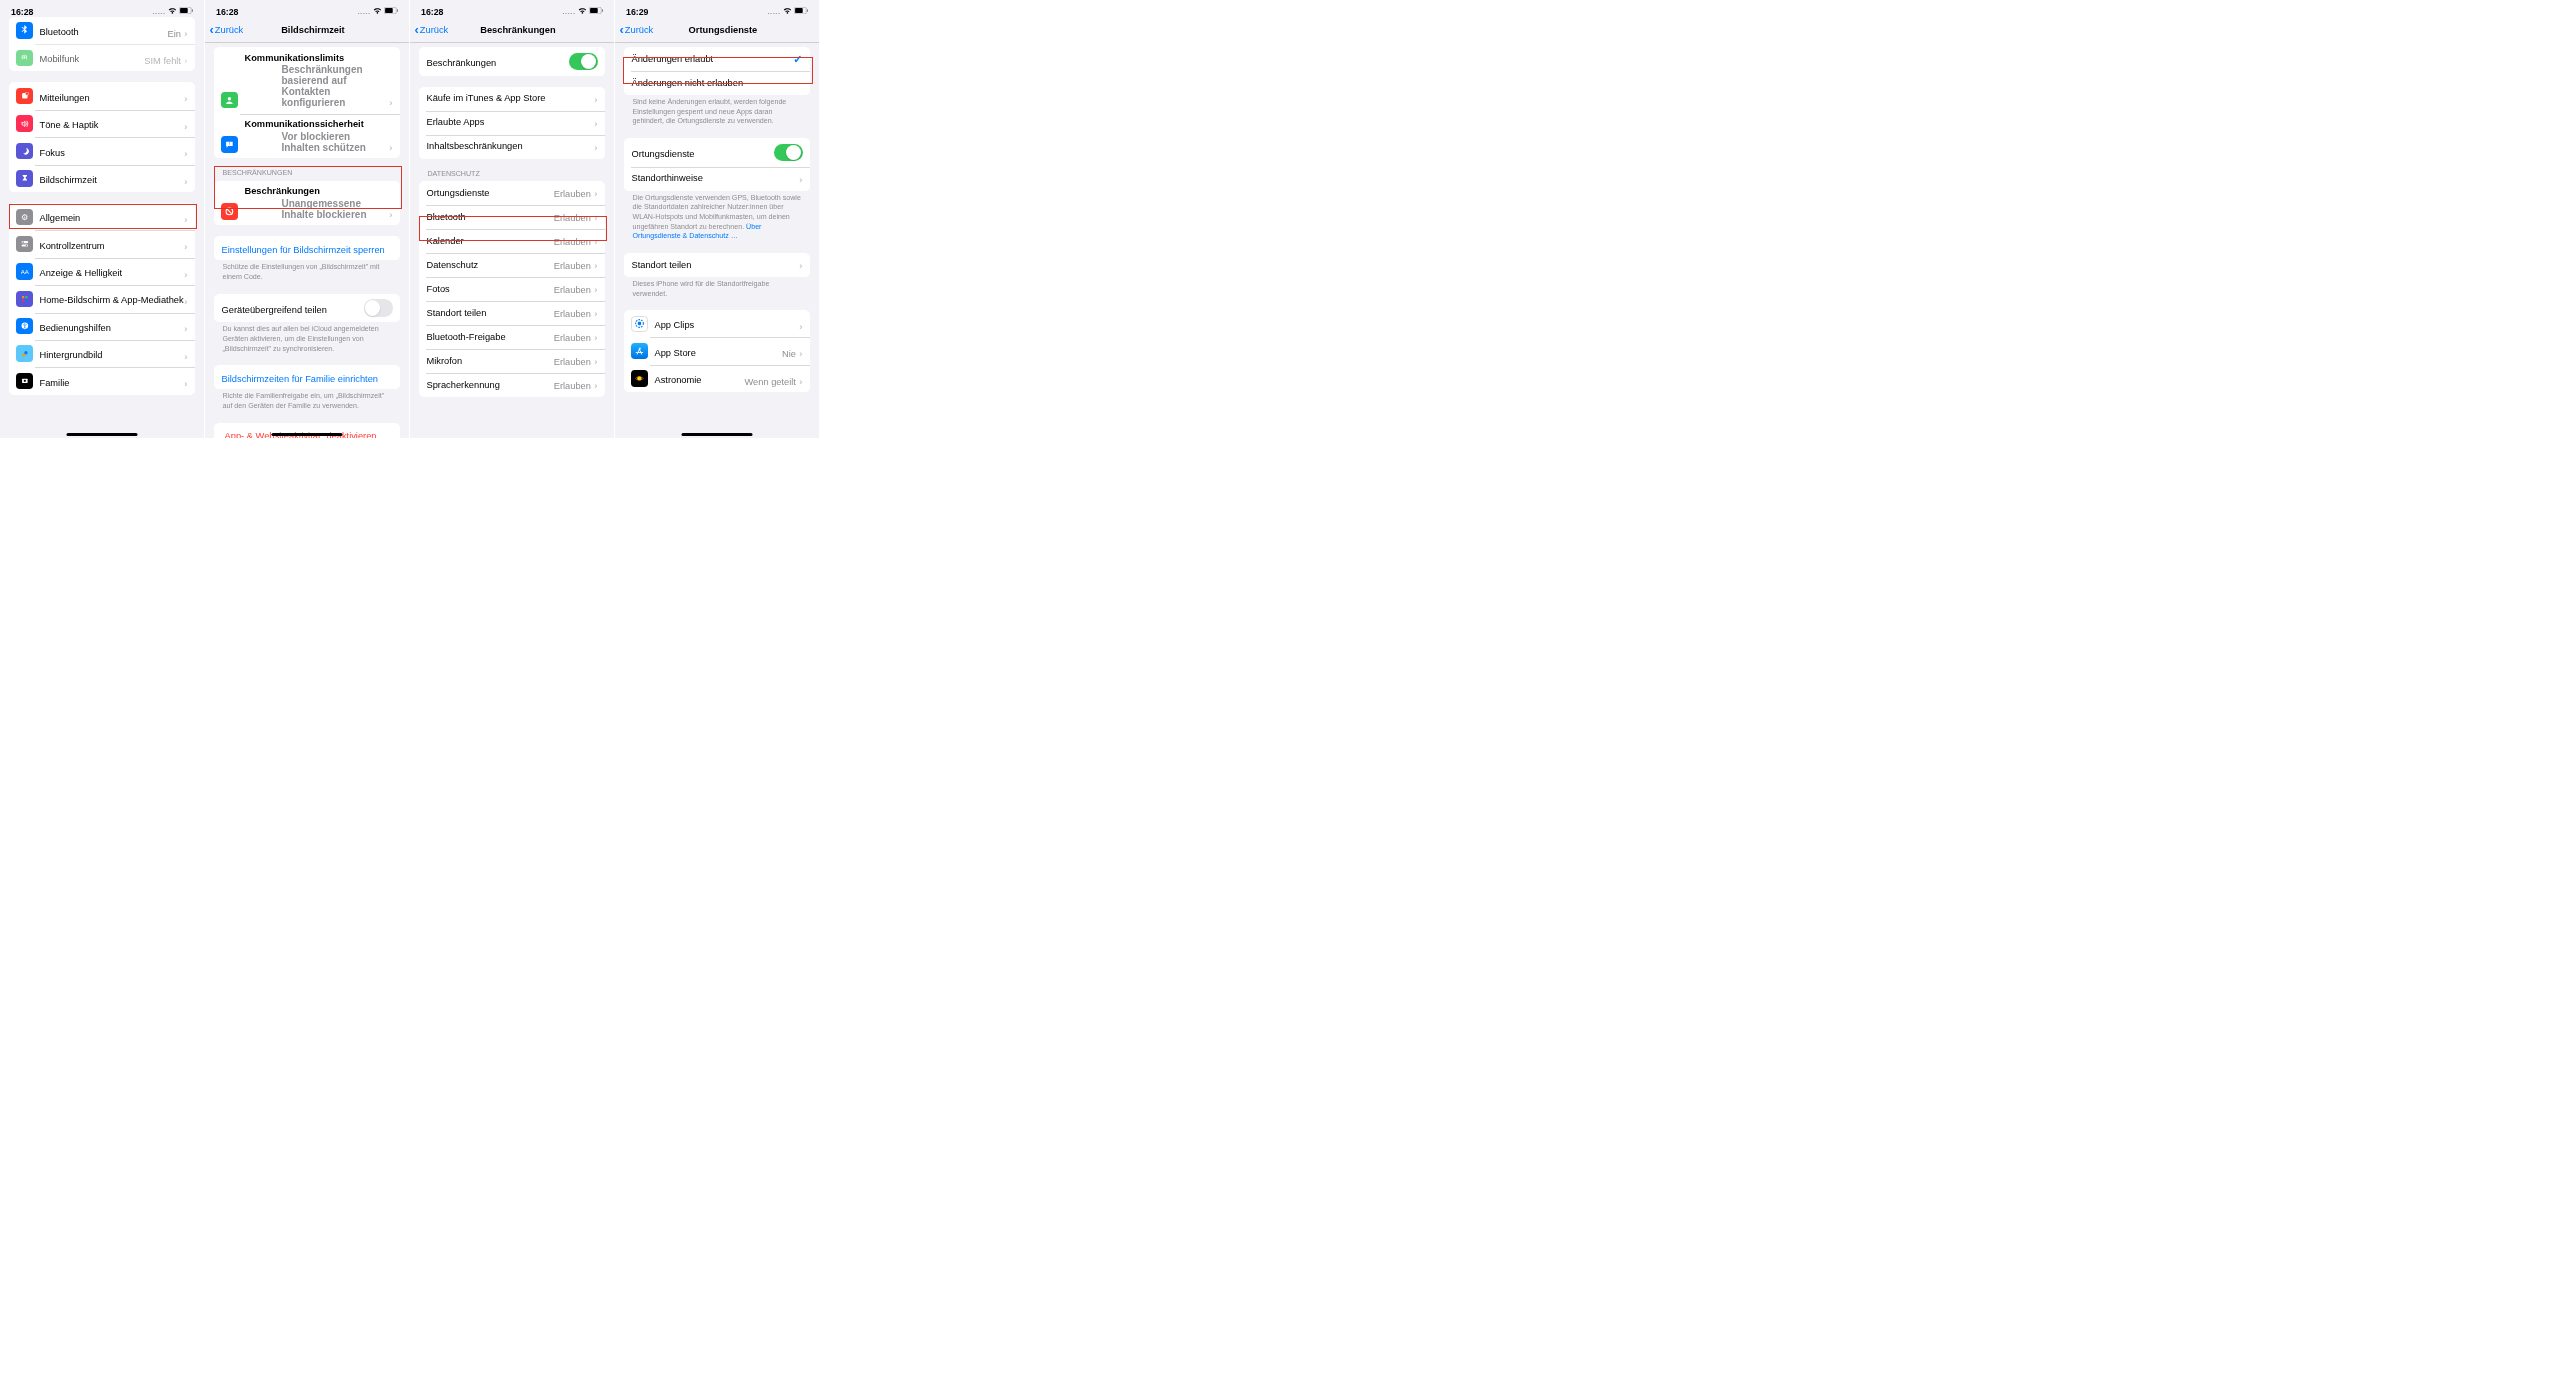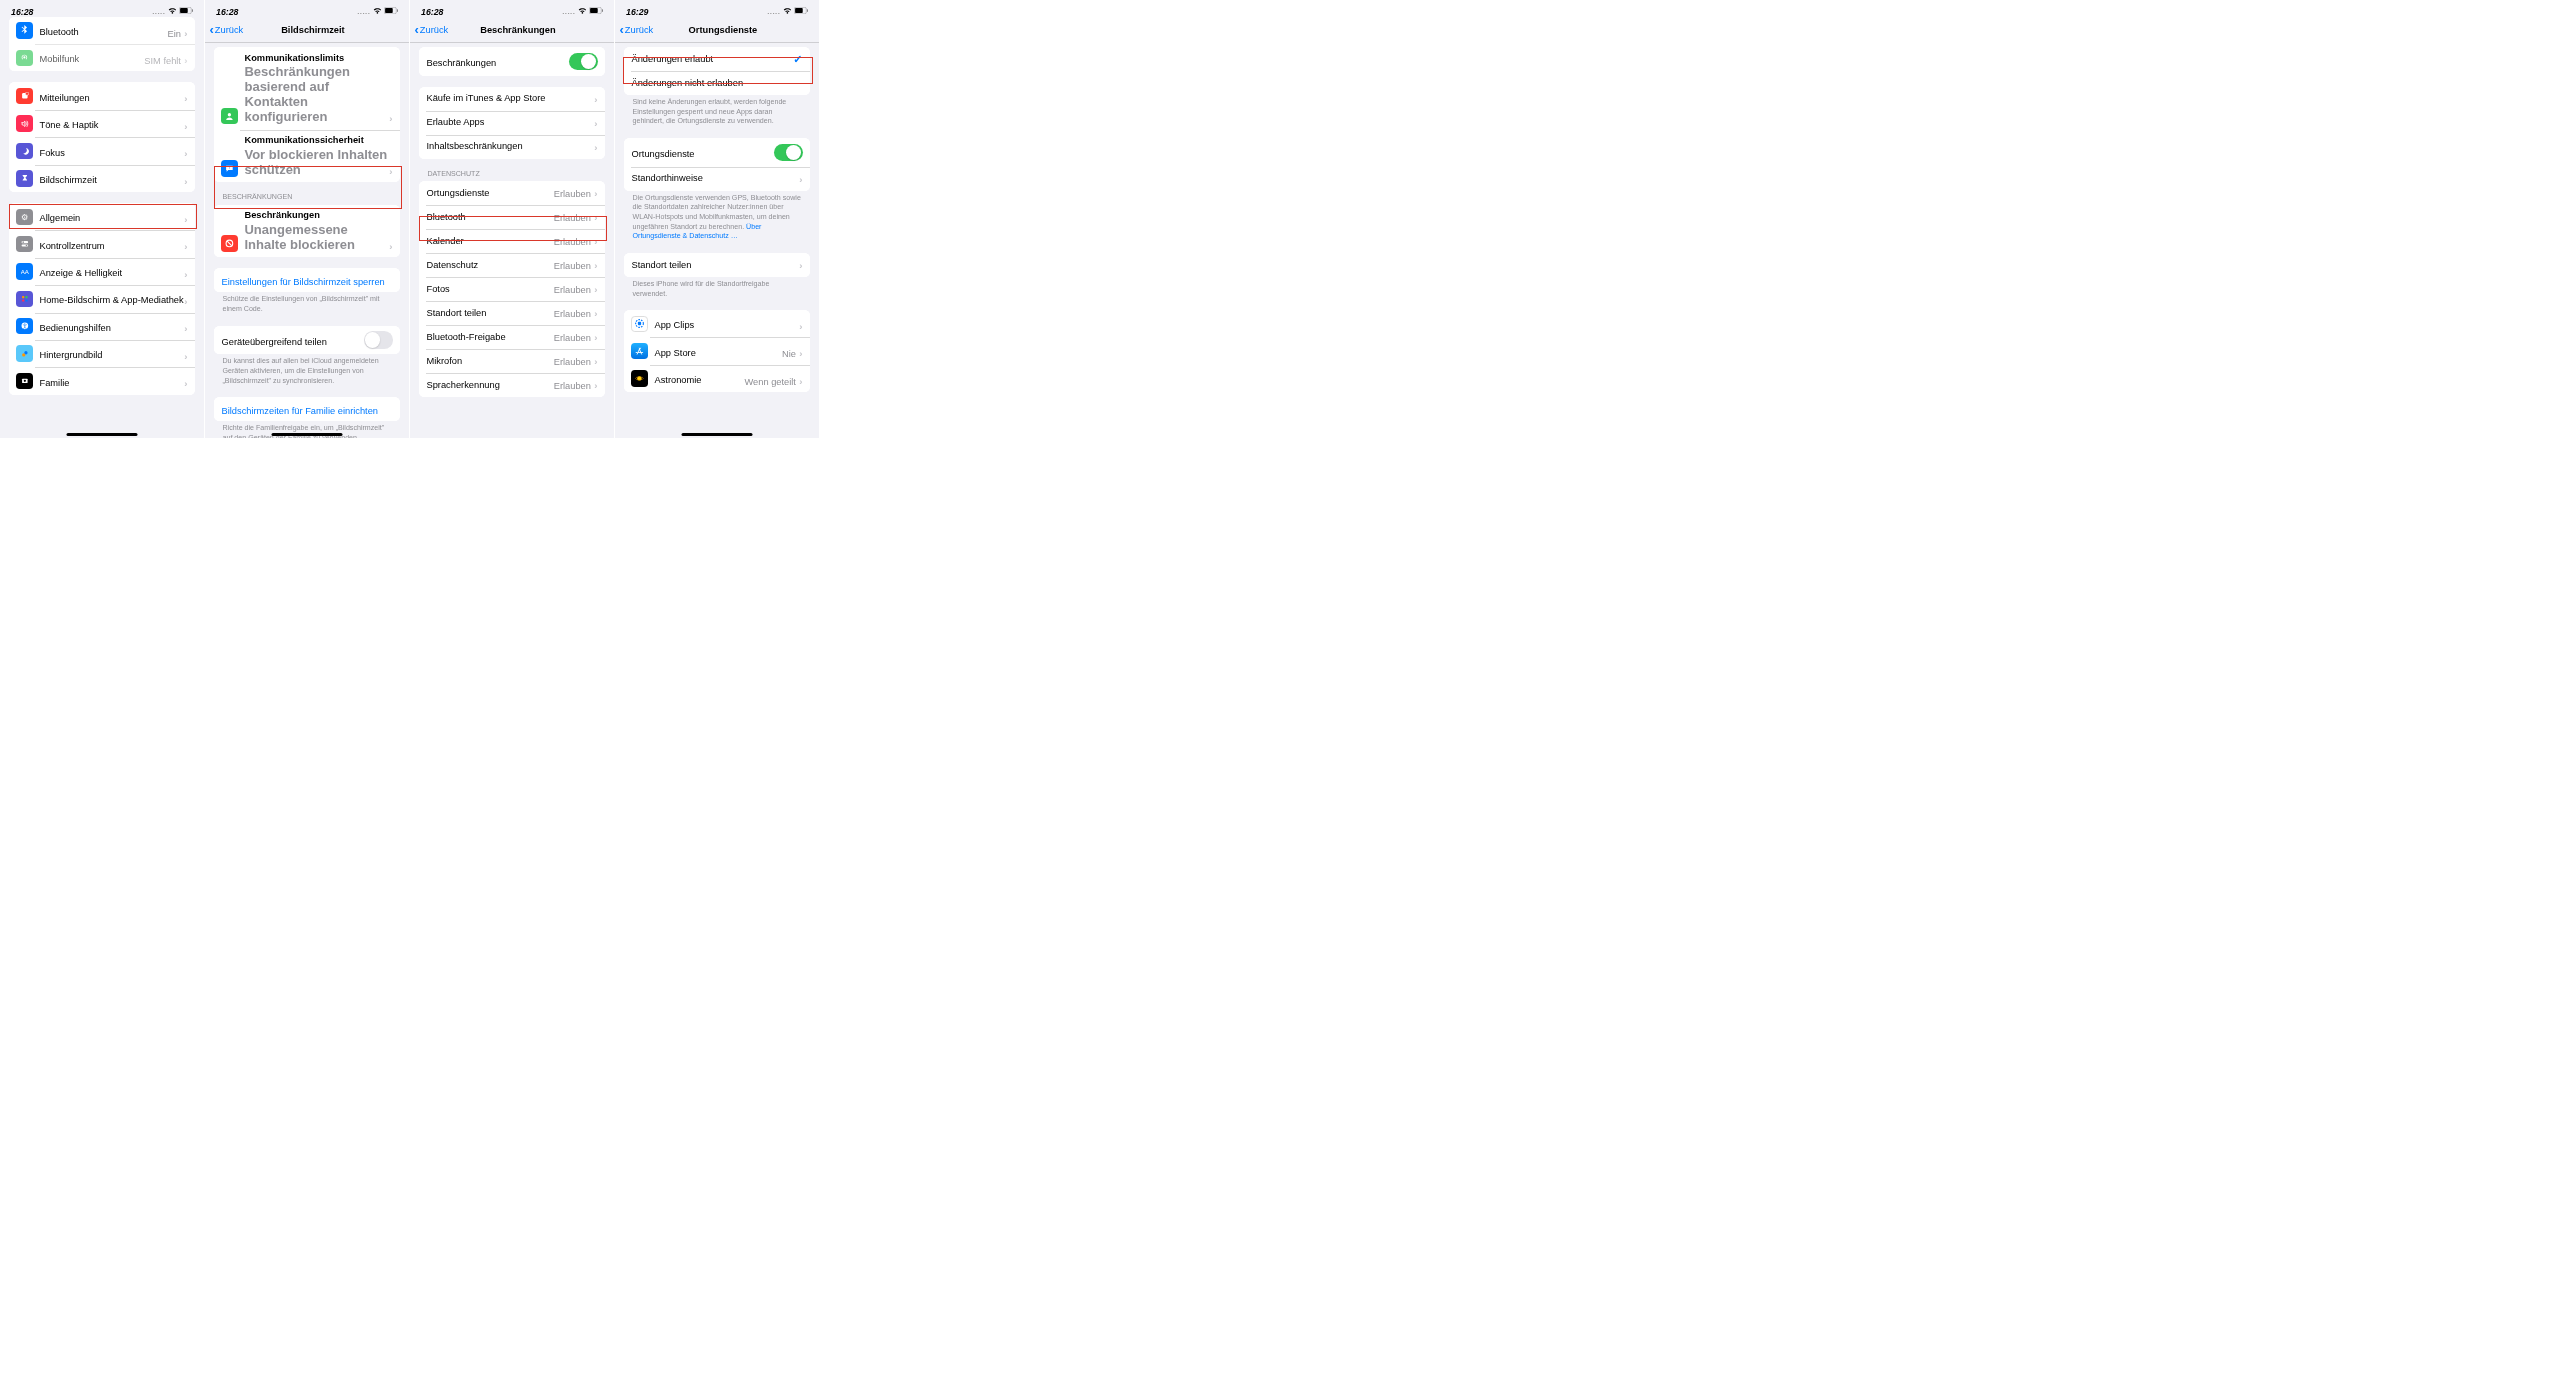--- a/index.html
+++ b/index.html
@@ -1,21 +1,21 @@
 <!DOCTYPE html>
 <html style="font-size:8.8px"><head>
 <meta charset="utf-8">
 <style>
 * { box-sizing: border-box; margin: 0; padding: 0; }
 body { font-family: -apple-system, "Helvetica Neue", Arial, sans-serif; background: #fff; }
 .container { display: flex; }
 .screen { width: 205px; height: 438px; overflow: hidden; position: relative; background: #f2f2f7; border-right: 1.1px solid #fff; flex-shrink: 0; }
 
 
-.status-bar { display: flex; justify-content: space-between; padding: 6.6px 11px 2.2px; font-size: 8.8px; font-weight: 600; background: #f2f2f7; font-style: italic; }
+.status-bar { display: flex; justify-content: space-between; padding: 6.6px 11px 2.2px; font-size: 8.8px; font-weight: 600; background: #f2f2f7; }
 .status-right { display: flex; align-items: center; gap: 2.2px; font-size: 7.7px; }
 .dots { letter-spacing: 0.5px; color: #999; }
 
 
 .nav { display: flex; align-items: center; padding: 4.4px 4.4px 5.5px; background: #f2f2f7; border-bottom: 0.3px solid rgba(0,0,0,0.15); }
 .nav.noborder { border-bottom: none; }
 .back { display: flex; align-items: center; color: #007aff; font-size: 9.3px; gap: 1.1px; cursor: pointer; }
 .back-arrow { font-size: 13px; font-weight: 600; line-height: 1; }
 .nav-title { flex: 1; text-align: center; font-size: 9.3px; font-weight: 600; margin-right: 22px; }
 .nav-title.center { margin-right: 0; }
@@ -28,21 +28,21 @@
 .footer-label { font-size: 7.1px; color: #8e8e93; padding: 3.3px 17.5px 0; line-height: 1.35; }
 .footer-label a { color: #007aff; text-decoration: none; }
 
 
 .row { display: flex; align-items: flex-end; padding: 5.5px 7.7px; min-height: 24px; position: relative; background: #fff; }
 .row + .row::before { content: ""; position: absolute; top: 0; left: 26px; right: 0; height: 0.3px; background: rgba(0,0,0,0.15); }
 .row.noicon + .row.noicon::before, .row.noicon + .row::before { left: 7.7px; }
 .icon { width: 16.4px; height: 16.4px; border-radius: 3.8px; display: flex; align-items: center; justify-content: center; margin-right: 6.6px; flex-shrink: 0; color: #fff; font-size: 8.2px; }
 .icon.gray { background: #8e8e93; }
 .label { flex: 1; font-size: 9.3px; color: #000; line-height: 1.25; }
-.sublabel { font-size: 13px; color: #8e8e93; margin-top: 0; }
+.sublabel { font-size: 10px; color: #8e8e93; margin-top: 0; margin-left: 37px; }
 .row-text { flex: 1; display: flex; flex-direction: column; font-weight: bold; }
 .value { font-size: 9.3px; color: #8e8e93; margin-right: 3.3px; }
 .chevron { color: #c7c7cc; font-size: 9.8px; font-weight: 600; }
 .check { color: #007aff; font-size: 11px; font-weight: 700; }
 
 
 .toggle { width: 28.5px; height: 17.5px; border-radius: 8.8px; position: relative; background: #e5e5ea; }
 .toggle.on { background: #34c759; }
 .toggle::after { content: ""; position: absolute; width: 15.3px; height: 15.3px; background: #fff; border-radius: 7.7px; top: 1.1px; left: 1.1px; box-shadow: 0 0.5px 1.6px rgba(0,0,0,0.2); }
 .toggle.on::after { left: 12px; }

